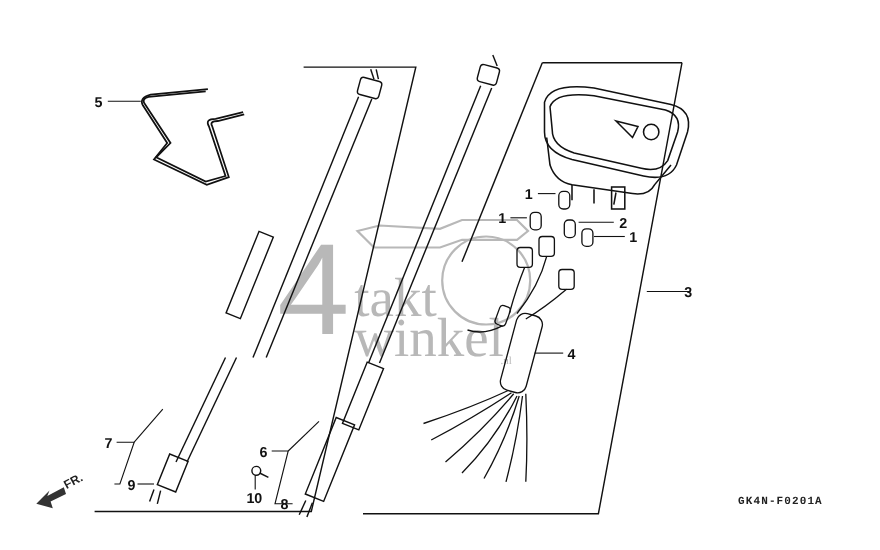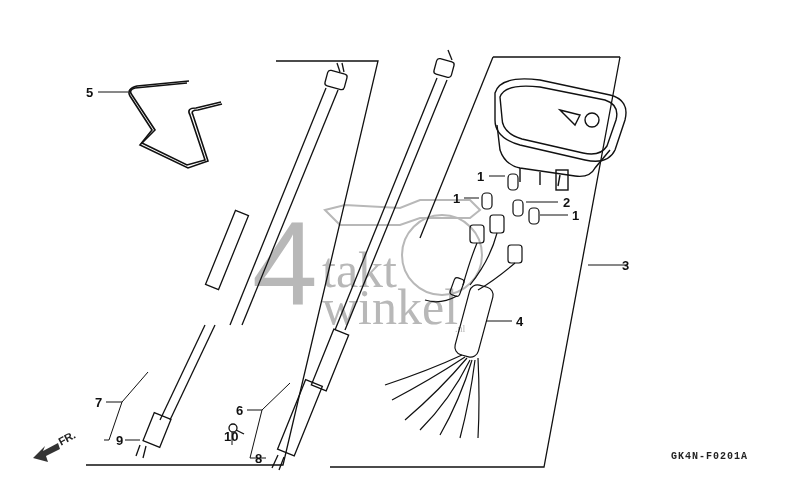--- a/index.html
+++ b/index.html
@@ -132,18 +132,18 @@
   <div class="callout" style="left:86px; top:86px;">5</div>
   <div class="callout" style="left:477px; top:170px;">1</div>
   <div class="callout" style="left:453px; top:192px;">1</div>
   <div class="callout" style="left:563px; top:196px;">2</div>
   <div class="callout" style="left:572px; top:209px;">1</div>
   <div class="callout" style="left:622px; top:259px;">3</div>
   <div class="callout" style="left:516px; top:315px;">4</div>
   <div class="callout" style="left:95px; top:396px;">7</div>
   <div class="callout" style="left:236px; top:404px;">6</div>
   <div class="callout" style="left:116px; top:434px;">9</div>
-  <div class="callout" style="left:224px; top:430px;">10</div>
+  <div class="callout" style="left:224px; top:446px;">10</div>
   <div class="callout" style="left:255px; top:452px;">8</div>
 
   <div class="fr" style="left:58px; top:432px;">FR.</div>
   <div class="code" style="left:671px; top:451px;font-family:Liberation Mono, monospace;">GK4N-F0201A</div>
 </div>
 
 </body></html>

